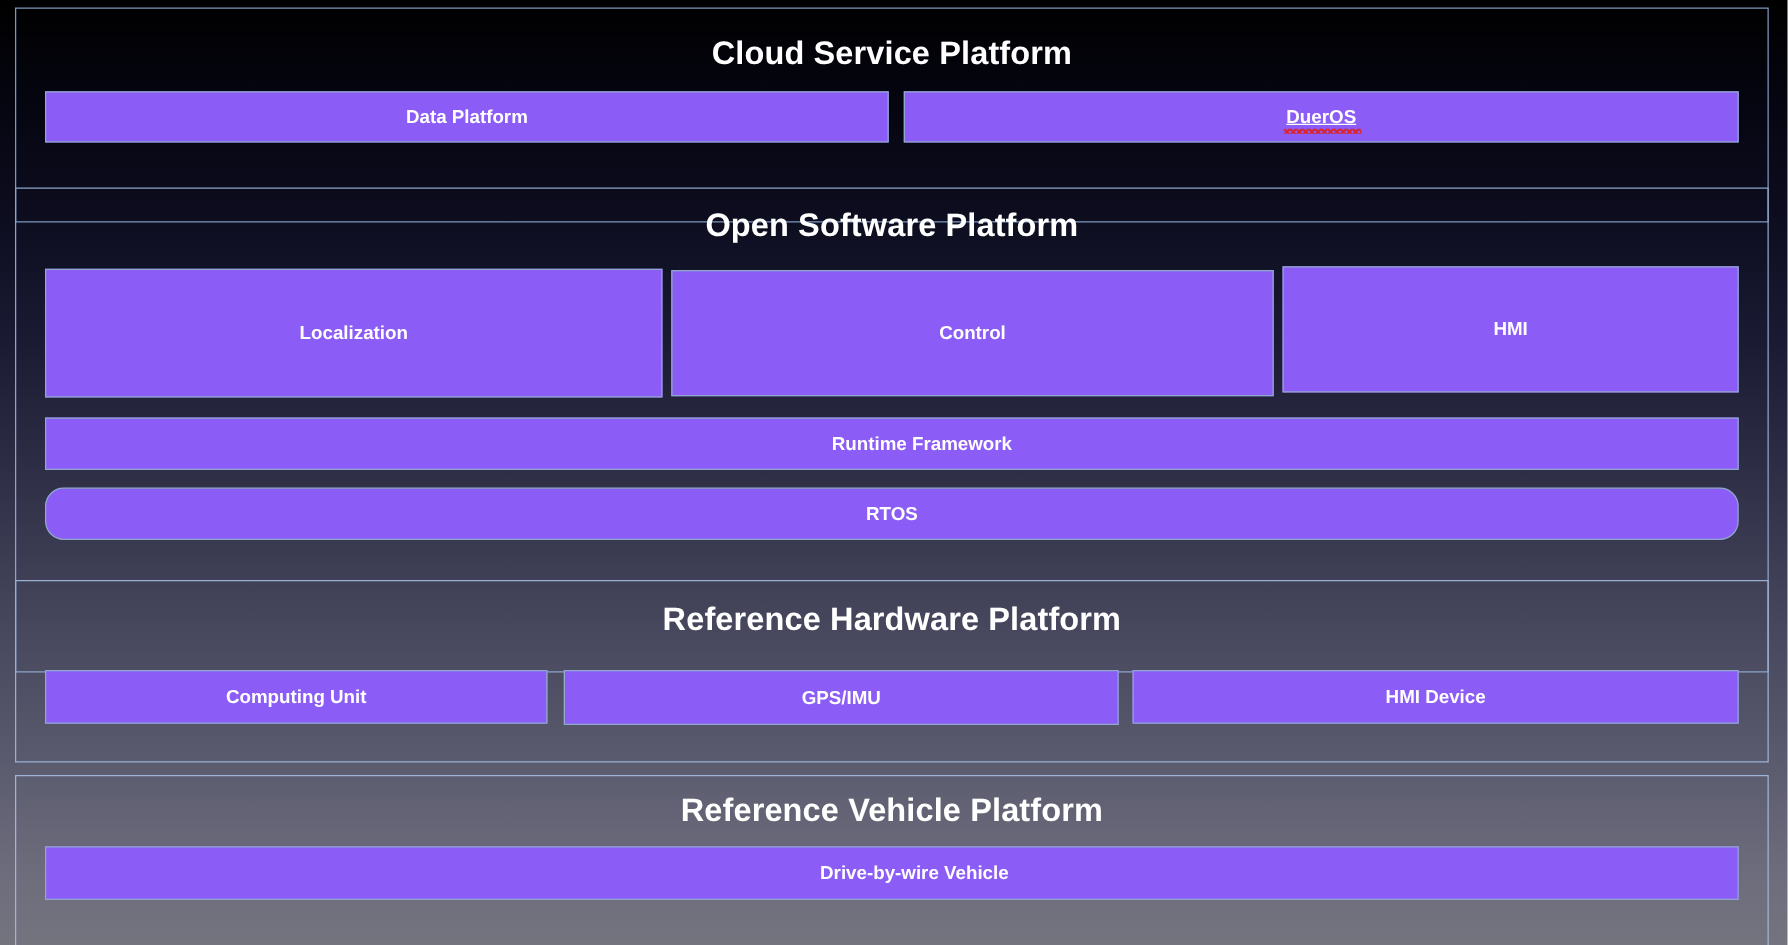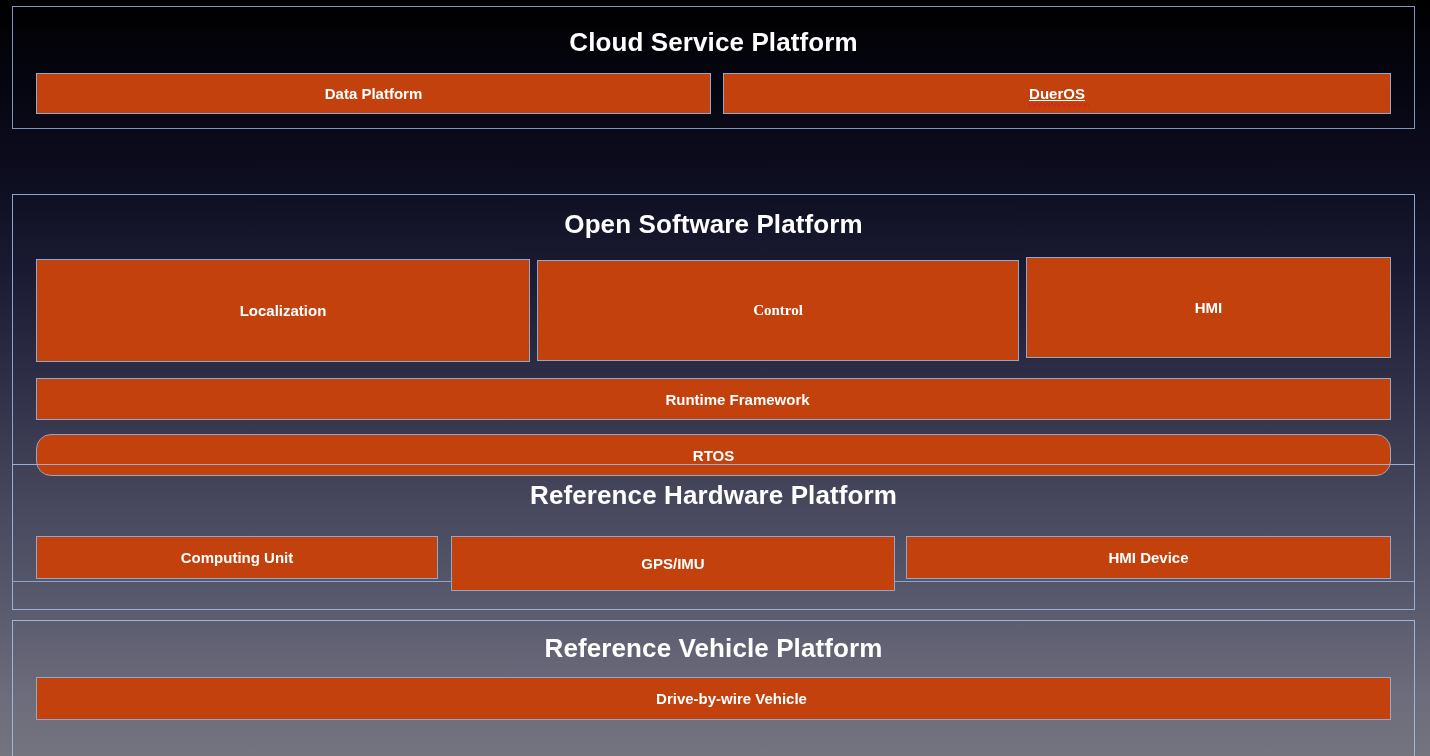--- a/index.html
+++ b/index.html
@@ -33,22 +33,22 @@
     box-sizing: border-box;
   }
 
   .panel {
     position: absolute;
     box-sizing: border-box;
     border: 1px solid #8fa8cc;
     left: 12px;
     width: 1403px;
   }
-  .panel.p0 { top: 6px;   height: 123px; border-color: #7e97bd; }
-  .panel.p1 { top: 150px; height: 388px; border-color: #8ca5c9; margin-top: 44px; }
+  .panel.p0 { top: 6px;   height: 172px; border-color: #7e97bd; }
+  .panel.p1 { top: 150px; height: 388px; border-color: #8ca5c9; }
   .panel.p2 { top: 464px; height: 146px; border-color: #9ab0d2; }
   .panel.p3 { top: 620px; height: 144px; border-color: #9fb4d6; }
 
   .panel-title {
     position: absolute;
     left: 0;
     right: 0;
     text-align: center;
     color: #ffffff;
     font-weight: bold;
@@ -57,21 +57,21 @@
     white-space: nowrap;
   }
   .p0 .panel-title { top: 20px; }
   .p1 .panel-title { top: 14px; }
   .p2 .panel-title { top: 15px; }
   .p3 .panel-title { top: 12px; }
 
   .box {
     position: absolute;
     box-sizing: border-box;
-    background: #c2410c;
+    background: #8b5cf6;
     border: 1px solid #8fa8cc;
     color: #ffffff;
     font-weight: bold;
     font-size: 15px;
     display: flex;
     align-items: center;
     justify-content: center;
     text-align: center;
     white-space: nowrap;
   }
@@ -95,28 +95,28 @@
     height: 4px;
     background-image:
       linear-gradient(45deg, transparent 42%, #e02020 42%, #e02020 58%, transparent 58%),
       linear-gradient(-45deg, transparent 42%, #e02020 42%, #e02020 58%, transparent 58%);
     background-size: 5px 5px;
     background-repeat: repeat-x;
   }
 
   
   .p1 .box.b-loc  { left: 23px;  top: 64px;  width: 494px; height: 103px; }
-  .p1 .box.b-ctl  { left: 524px; top: 65px;  width: 482px; height: 101px; font-family: Liberation Serif, serif; }
+  .p1 .box.b-ctl  { left: 524px; top: 65px;  width: 482px; height: 101px; }
   .p1 .box.b-hmi  { left: 1013px;top: 62px;  width: 365px; height: 101px; }
   .p1 .box.b-rt   { left: 23px;  top: 183px; width: 1355px; height: 42px; padding-left: 48px; }
   .p1 .box.b-rtos { left: 23px;  top: 239px; width: 1355px; height: 42px; border-radius: 15px; }
 
   
   .p2 .box.b-cu   { left: 23px;  top: 71px; width: 402px; height: 43px; }
-  .p2 .box.b-gps  { left: 438px; top: 71px; width: 444px; height: 55px; justify-content: center; }
+  .p2 .box.b-gps  { left: 438px; top: 71px; width: 444px; height: 44px; justify-content: center; }
   .p2 .box.b-hmid { left: 893px; top: 71px; width: 485px; height: 43px; }
 
   
   .p3 .box.b-dbw  { left: 23px;  top: 56px; width: 1355px; height: 43px; padding-left: 36px; }
 </style>
 </head>
 <body>
 
 <div id="stack">
 

